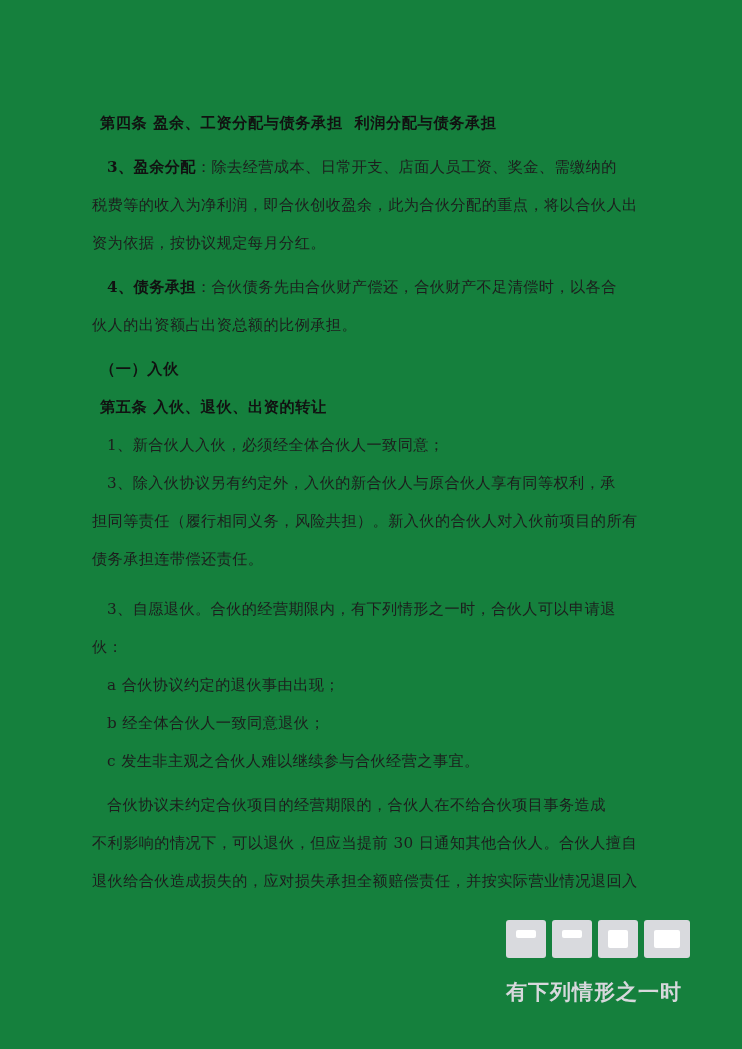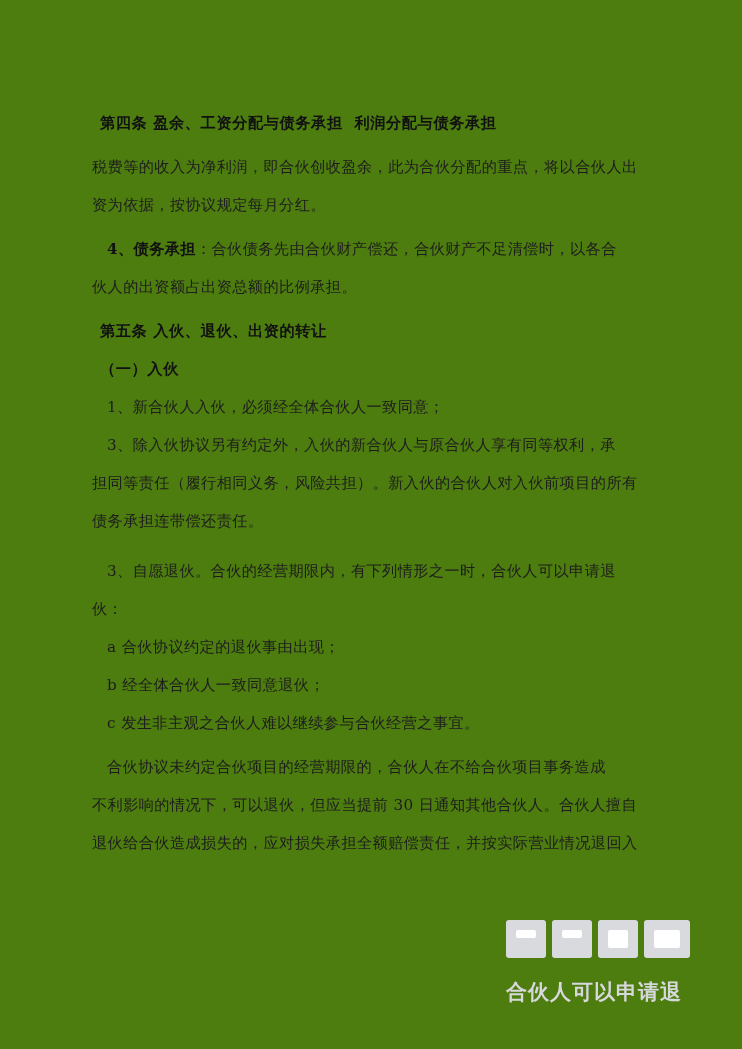--- a/index.html
+++ b/index.html
@@ -9,21 +9,21 @@
     background: #ffffff;
   }
   body {
     font-family: "DejaVu Serif", "Liberation Serif", serif;
     -webkit-font-smoothing: antialiased;
   }
   #page {
     position: relative;
     width: 742px;
     height: 1049px;
-    background: #4d7c0f;
+    background: #15803d;
     overflow: hidden;
     margin: 0 auto;
   }
   #content {
     position: absolute;
     left: 92px;
     top: 104px;
     width: 558px;
   }
   .line {
@@ -102,36 +102,37 @@
 <body>
 
 <div id="page">
 
   <div id="content">
 
     <div class="line heading indent2">第四条 盈余、工资分配与债务承担  利润分配与债务承担</div>
 
     <div class="spacer-sm"></div>
 
+    <div class="line indent1"><span class="num bold-run">3、</span><span class="bold-run">盈余分配</span><span>：</span><span>除去经营成本、日常开支、店面人员工资、奖金、需缴纳的</span></div>
 
     <div class="line">税费等的收入为净利润，即合伙创收盈余，此为合伙分配的重点，将以合伙人出</div>
 
     <div class="line">资为依据，按协议规定每月分红。</div>
 
     <div class="spacer-sm"></div>
 
     <div class="line indent1"><span class="num bold-run">4、</span><span class="bold-run">债务承担</span><span>：</span><span>合伙债务先由合伙财产偿还，合伙财产不足清偿时，以各合</span></div>
 
     <div class="line">伙人的出资额占出资总额的比例承担。</div>
 
     <div class="spacer-sm"></div>
 
+    <div class="line heading indent2">（一）入伙</div>
+
     <div class="line heading indent2">第五条 入伙、退伙、出资的转让</div>
-
-    <div class="line heading indent2">（一）入伙</div>
 
     <div class="line indent1">1、新合伙人入伙，必须经全体合伙人一致同意；</div>
 
 
     <div class="line indent1">3、除入伙协议另有约定外，入伙的新合伙人与原合伙人享有同等权利，承</div>
 
     <div class="line">担同等责任（履行相同义务，风险共担）。新入伙的合伙人对入伙前项目的所有</div>
 
     <div class="line">债务承担连带偿还责任。</div>
 
@@ -162,16 +163,16 @@
     <div id="wm-logo">
       <div class="wm-blk wm-b1"></div>
       <div class="wm-blk wm-b2"></div>
       <div class="wm-blk wm-b3"></div>
       <div class="wm-blk wm-b4"></div>
       <div class="wm-hole wm-h1"></div>
       <div class="wm-hole wm-h2"></div>
       <div class="wm-hole wm-h3"></div>
       <div class="wm-hole wm-h4"></div>
     </div>
-    <div id="wm-text">合伙人可以申请退</div>
+    <div id="wm-text">有下列情形之一时</div>
   </div>
 
 </div>
 
 </body></html>

